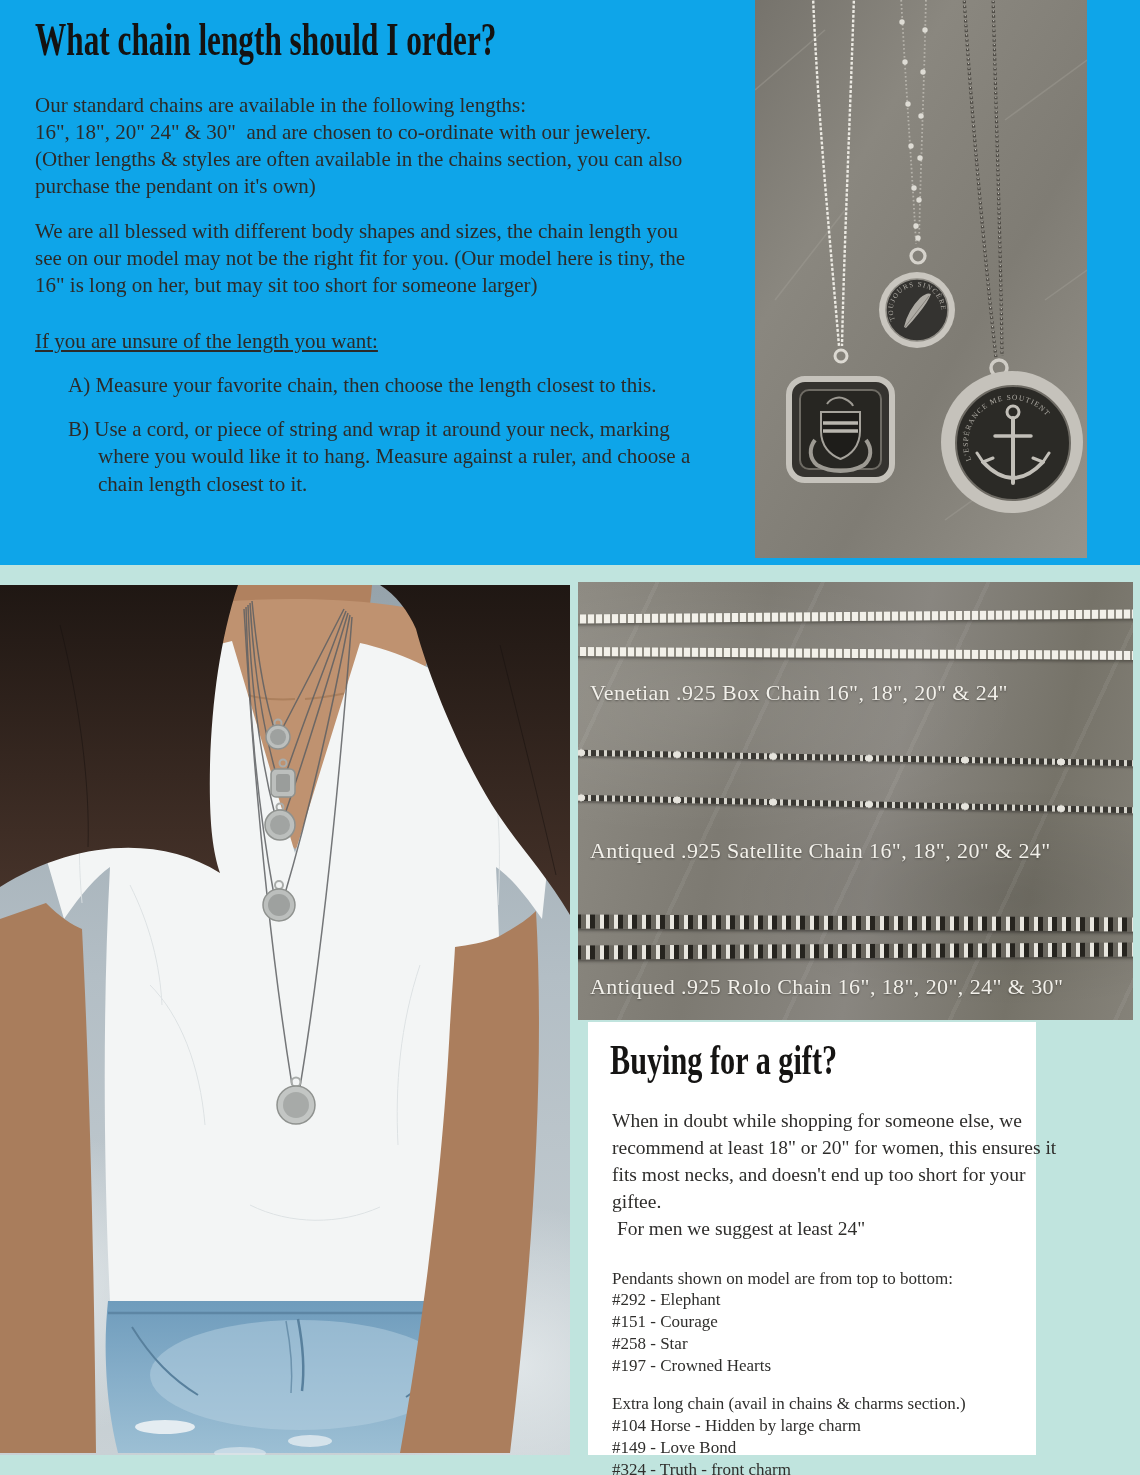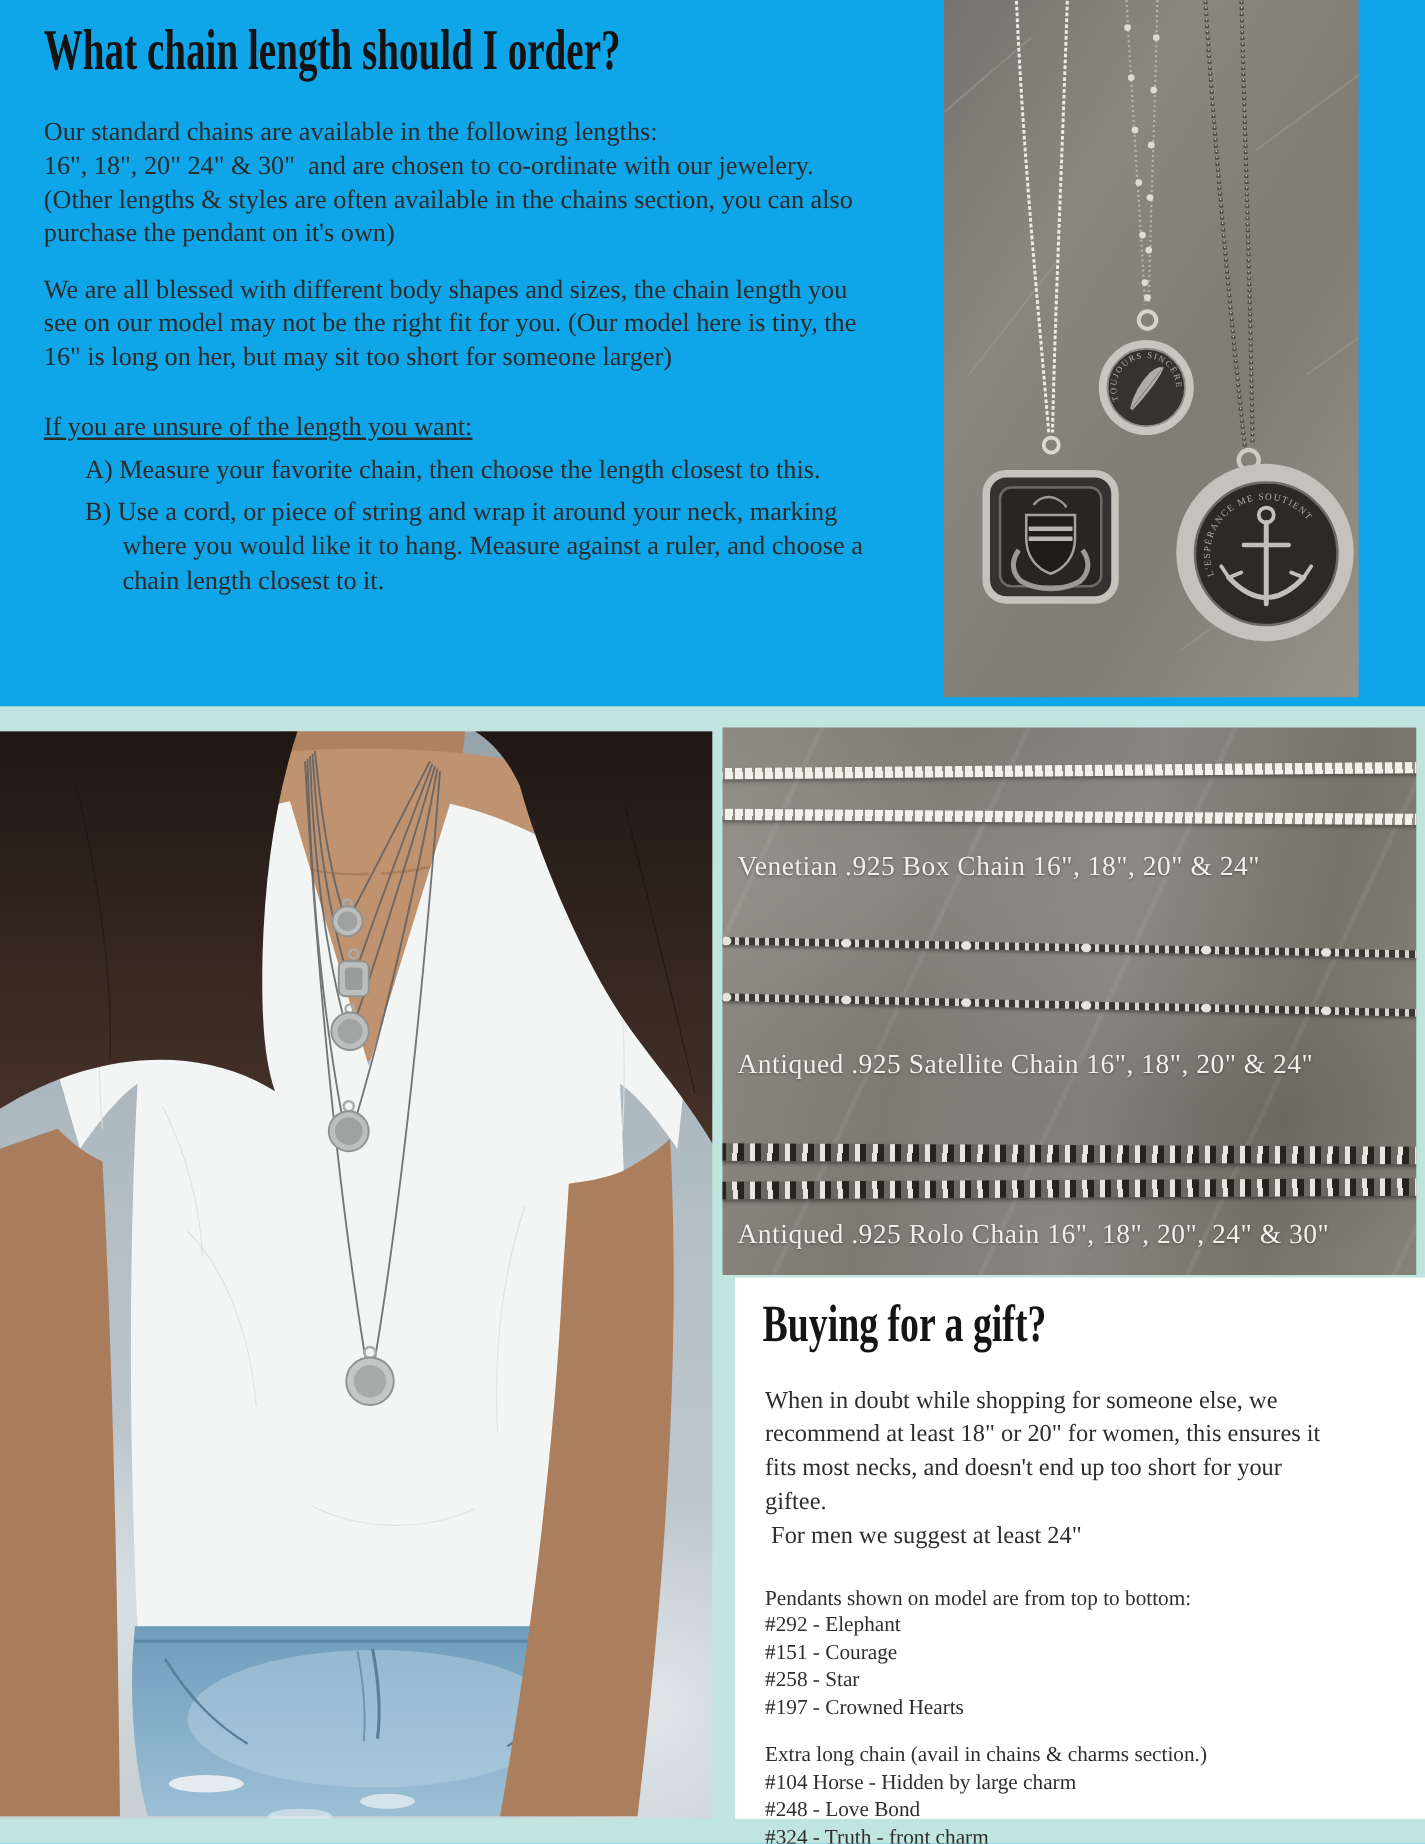--- a/index.html
+++ b/index.html
@@ -7,21 +7,21 @@
         font-family:"Liberation Serif",serif;color:#2c2b29;}
 
   
   .intro{position:absolute;left:35px;top:14px;width:716px;}
   .intro h1{margin:0;font-size:46px;line-height:1.12;font-weight:700;color:#141312;
             white-space:nowrap;transform:scaleX(.68);transform-origin:0 50%;}
   .intro p{margin:0;font-size:21px;line-height:1.3;white-space:pre-wrap;color:#2c2b29;}
   .intro .p1{margin-top:26px;}
   .intro .p2{margin-top:17px;}
   .intro .p3{margin-top:28px;text-decoration:underline;}
-  .intro .item{margin-top:7px;margin-left:33px;padding-left:30px;text-indent:-30px;}
+  .intro .item{margin-top:17px;margin-left:33px;padding-left:30px;text-indent:-30px;}
 
   
   .pendant-photo{position:absolute;left:755px;top:0;width:332px;height:558px;display:block;}
 
   
   .bottom-panel{position:absolute;left:0;top:565px;width:1140px;height:910px;background:#c0e4de;}
   .model-photo{position:absolute;left:0;top:20px;width:570px;height:870px;display:block;}
 
   
   .chains-photo{position:absolute;left:578px;top:17px;width:555px;height:438px;overflow:hidden;
@@ -43,21 +43,21 @@
   .beads{position:absolute;inset:0;background-repeat:repeat-x;background-size:96px 16px;
       background-image:radial-gradient(ellipse 7px 6px at 9px 8px,#e6e4dd 55%,rgba(0,0,0,0) 62%);}
   .chain.rolo{height:14px;border-radius:7px;box-shadow:0 2px 3px rgba(30,28,25,.5);
       background:repeating-linear-gradient(90deg,#e8e6df 0 4px,#26241f 4px 9px,#6b6860 9px 14px);}
   .c5{top:334px;transform:rotate(.3deg);} .c6{top:362px;transform:rotate(-.3deg);}
   .chain-label{position:absolute;left:12px;font-size:22px;color:#f2f0ea;letter-spacing:.4px;
       text-shadow:0 1px 2px rgba(40,38,34,.55);white-space:nowrap;}
   .l1{top:98px;} .l2{top:256px;} .l3{top:392px;}
 
   
-  .gift-card{position:absolute;left:588px;top:457px;width:552px;height:433px;background:#ffffff;
+  .gift-card{position:absolute;left:588px;top:457px;width:448px;height:433px;background:#ffffff;
       box-sizing:border-box;padding:14px 0 0 22px;}
   .gift-card h2{margin:0;font-size:42px;font-weight:700;color:#151413;white-space:nowrap;
       transform:scaleX(.72);transform-origin:0 50%;}
   .gift-body{margin:24px 0 0 2px;width:522px;font-size:19.5px;line-height:1.38;
       white-space:pre-wrap;color:#2e2d2b;font-family:Liberation Serif, serif;}
   .gift-list{margin:25px 0 0 2px;font-size:17px;line-height:1.28;color:#2f2e2c;}
   .gift-list.second{margin-top:17px;}
 </style>
 </head>
 <body>
@@ -282,19 +282,19 @@
       <div class="gift-list">
         <div>Pendants shown on model are from top to bottom:</div>
         <div>#292 - Elephant</div>
         <div>#151 - Courage</div>
         <div>#258 - Star</div>
         <div>#197 - Crowned Hearts</div>
       </div>
       <div class="gift-list second">
         <div>Extra long chain (avail in chains &amp; charms section.)</div>
         <div>#104 Horse - Hidden by large charm</div>
-        <div>#248 - Love Bond</div>
+        <div>#149 - Love Bond</div>
         <div>#324 - Truth - front charm</div>
       </div>
     </div>
 
   </div>
 </div>
 
 </body></html>

